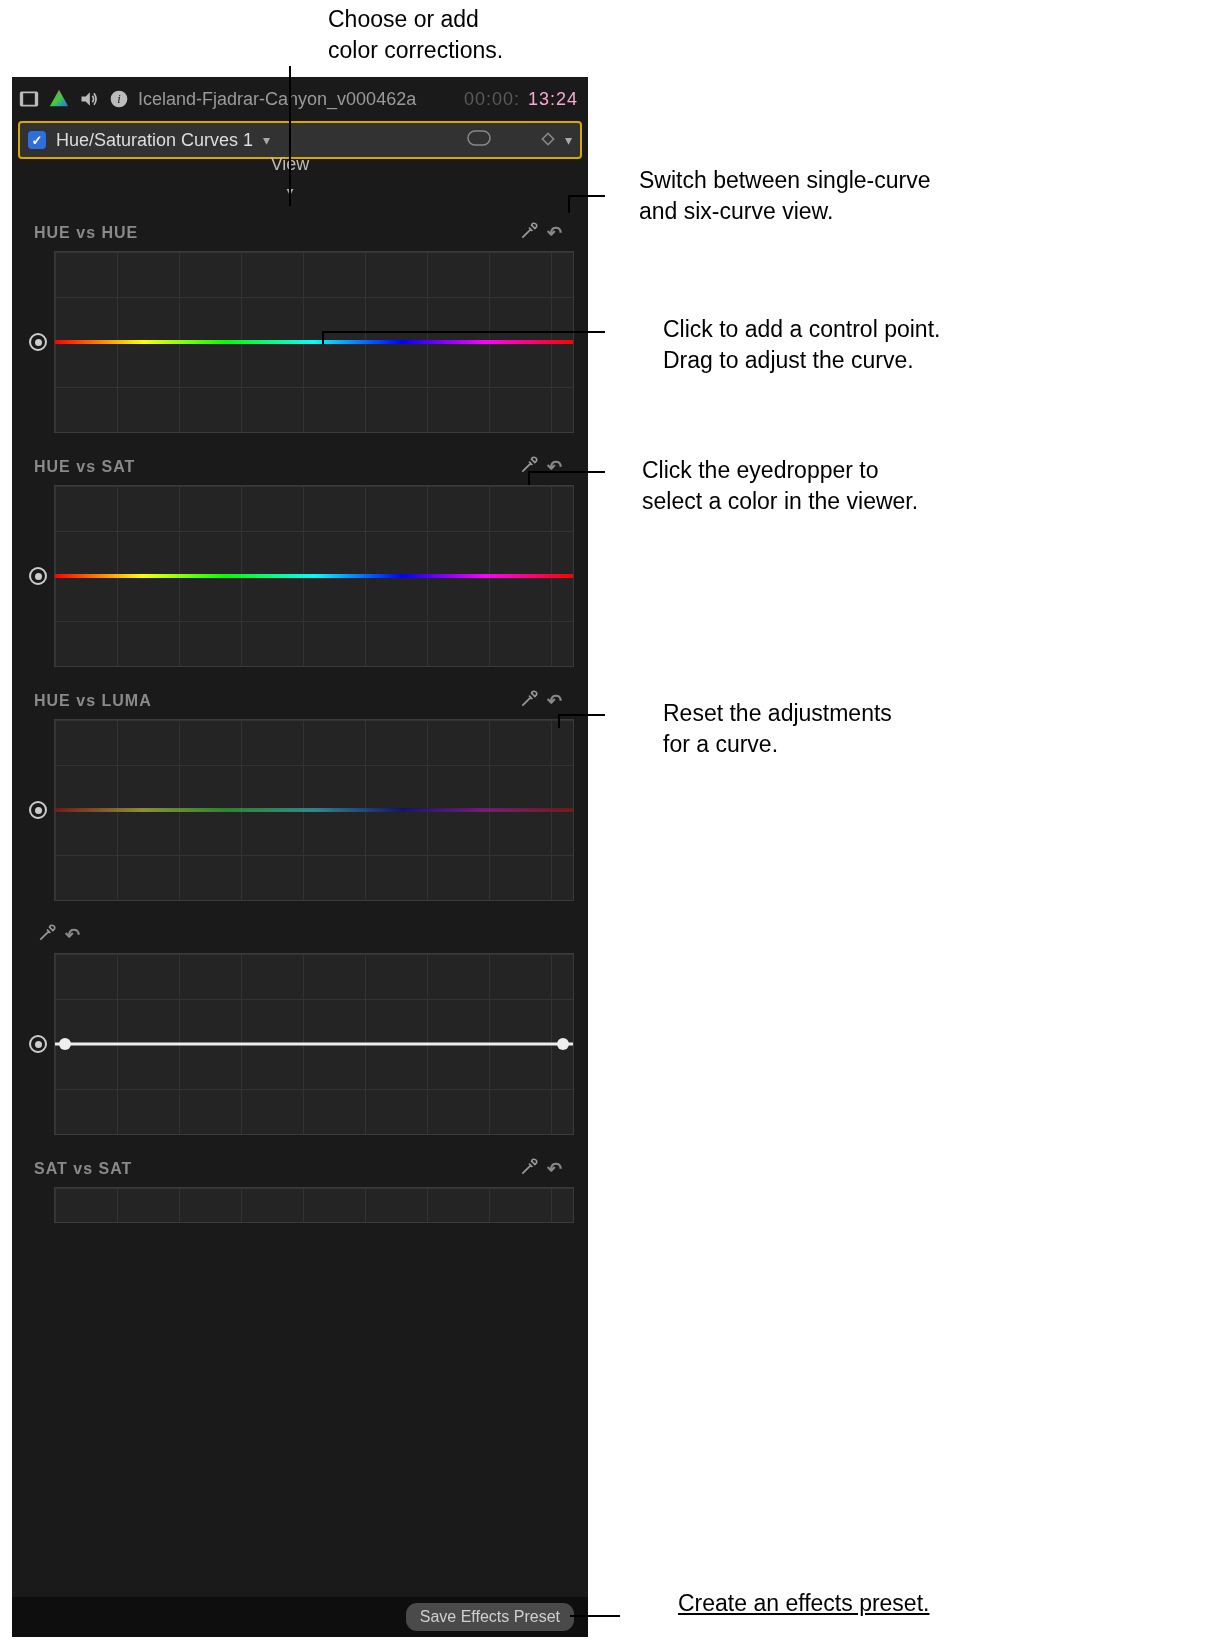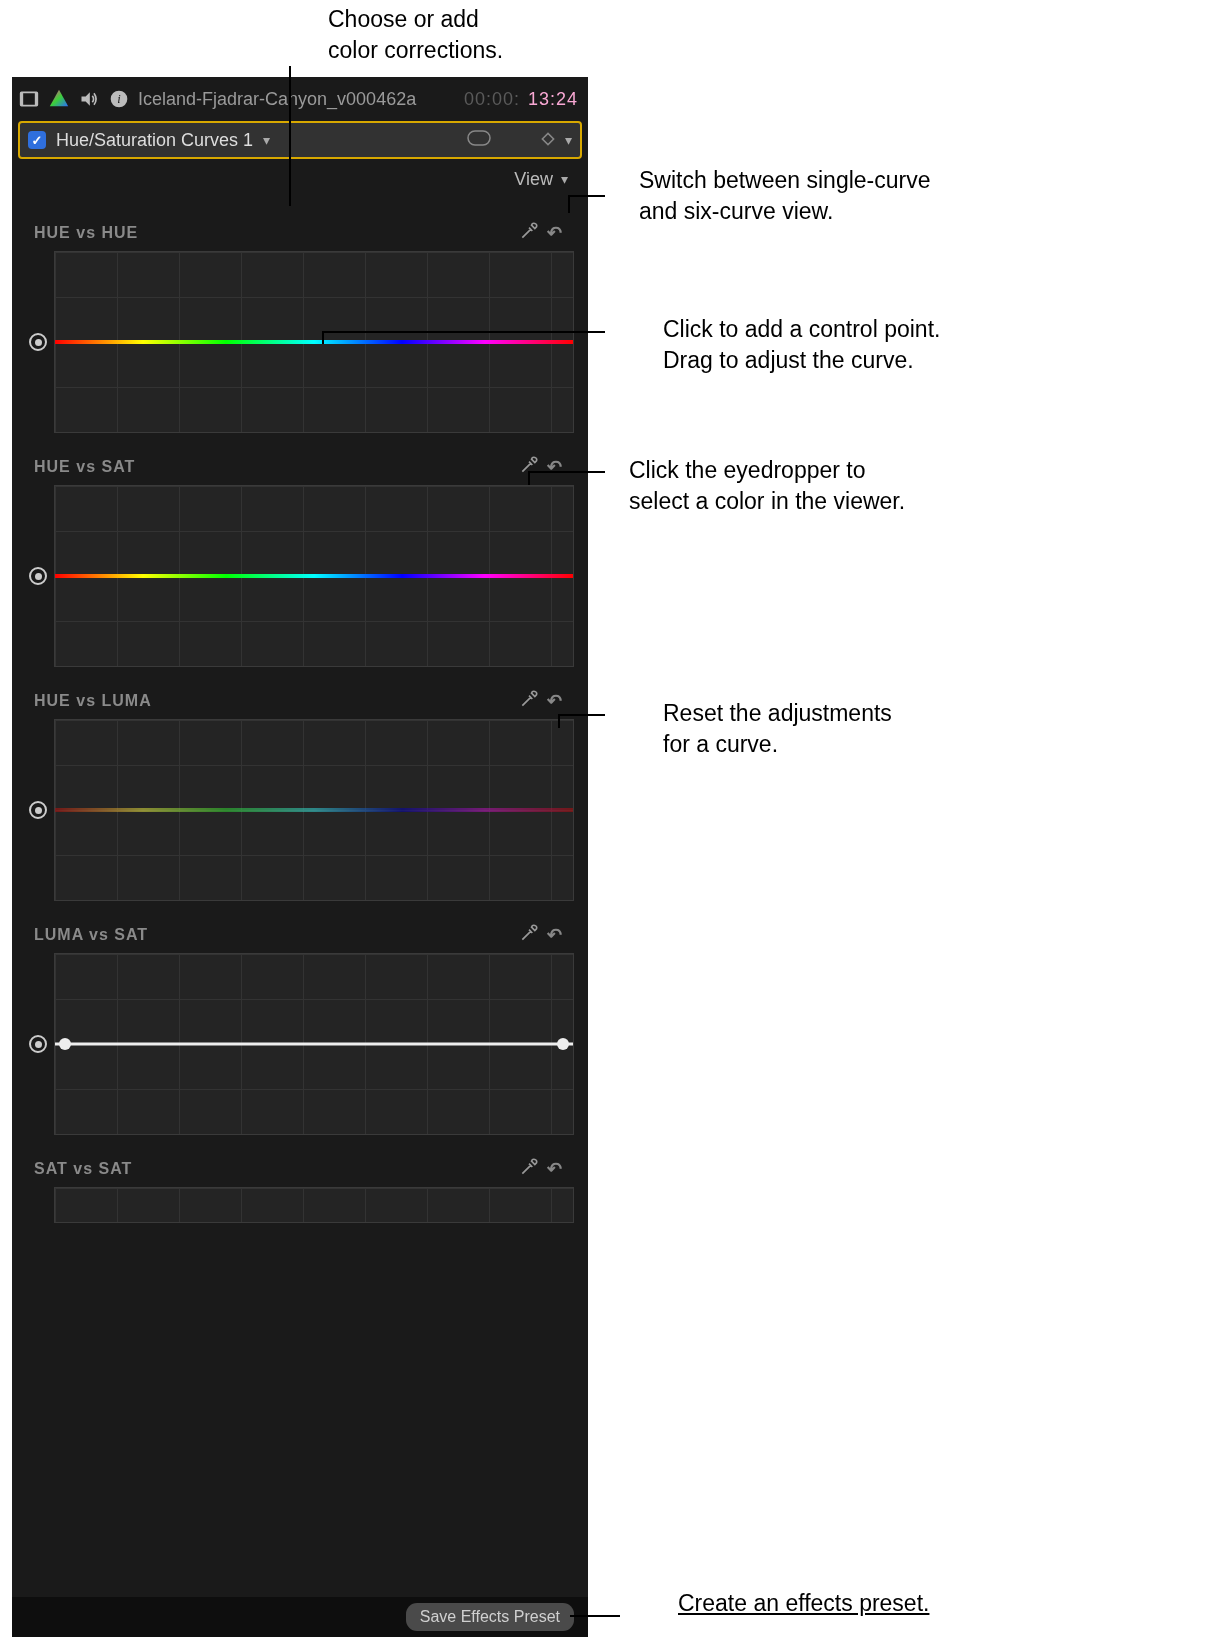--- a/index.html
+++ b/index.html
@@ -53,21 +53,21 @@
   }
   .selector-row .name { flex: 0 0 auto; }
   .selector-row .fill { flex: 1; }
   .selector-row .mini { color:#888; }
   .chev { font-size:14px; color:#aaa; }
   
   .view-row {
     height: 40px;
     display:flex; align-items:center; justify-content:flex-end;
     padding: 0 20px 0 0;
-    color:#bbb; font-size:18px; gap:8px;
+    color:#bbb; font-size:18px; gap:8px;flex-direction:column;
   }
   
   .curves-area {
     padding: 0 14px;
   }
   .curve-block { margin-top: 22px; }
   .curve-header {
     display:flex; align-items:center; height:30px; padding: 0 6px 6px 8px;
     color:#8a8a8a; font-size:16px; letter-spacing: 1px; font-weight:700;
   }
@@ -245,21 +245,20 @@
       </div>
       <div class="curve-grid">
         <div class="gridlines"></div>
         <div class="hue-line dim"></div>
         <div class="handle"></div>
       </div>
     </div>
 
     <div class="curve-block">
       <div class="curve-header">
-        <span class="title">LUMA vs SAT</span>
         <span class="tool">
           <svg class="eyed" viewBox="0 0 24 24" fill="none" stroke="#999" stroke-width="2">
               <path d="M4 20 L14 10 M12 8 L16 12 M15 5 L19 9 L21 7 Q22 4 19 3 Q16 2 15 5 Z"></path>
             </svg>
         </span>
         <span class="tool reset-ico">↶</span>
       </div>
       <div class="curve-grid">
         <div class="gridlines"></div>
         <div class="white-line"></div>
@@ -298,21 +297,21 @@
 <div class="annot" style="left:591px; top:165px; white-space:pre;">Switch between single-curve
 and six-curve view.</div>
 <div class="leader leader-h" style="left:568px; top:195px; width:37px;"></div>
 <div class="leader leader-v" style="left:568px; top:195px; height:18px;"></div>
 
 <div class="annot" style="left:615px; top:314px; white-space:pre;">Click to add a control point.
 Drag to adjust the curve.</div>
 <div class="leader leader-h" style="left:322px; top:331px; width:283px;"></div>
 <div class="leader leader-v" style="left:322px; top:331px; height:13px;"></div>
 
-<div class="annot" style="left:581px; top:455px; white-space:pre;">Click the eyedropper to
+<div class="annot" style="left:594px; top:455px; white-space:pre;">Click the eyedropper to
 select a color in the viewer.</div>
 <div class="leader leader-h" style="left:528px; top:471px; width:77px;"></div>
 <div class="leader leader-v" style="left:528px; top:471px; height:14px;"></div>
 
 <div class="annot" style="left:615px; top:698px; white-space:pre;">Reset the adjustments
 for a curve.</div>
 <div class="leader leader-h" style="left:558px; top:714px; width:47px;"></div>
 <div class="leader leader-v" style="left:558px; top:714px; height:14px;"></div>
 
 <div class="annot" style="left:630px; top:1588px;text-decoration:underline;">Create an effects preset.</div>

